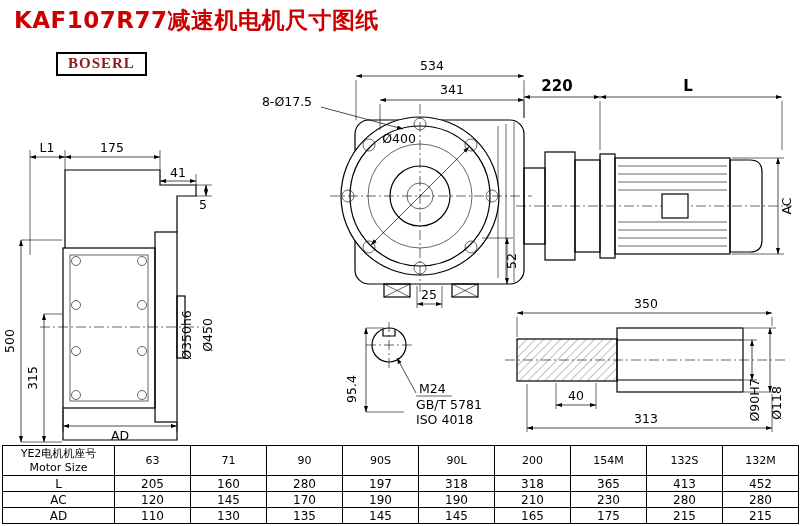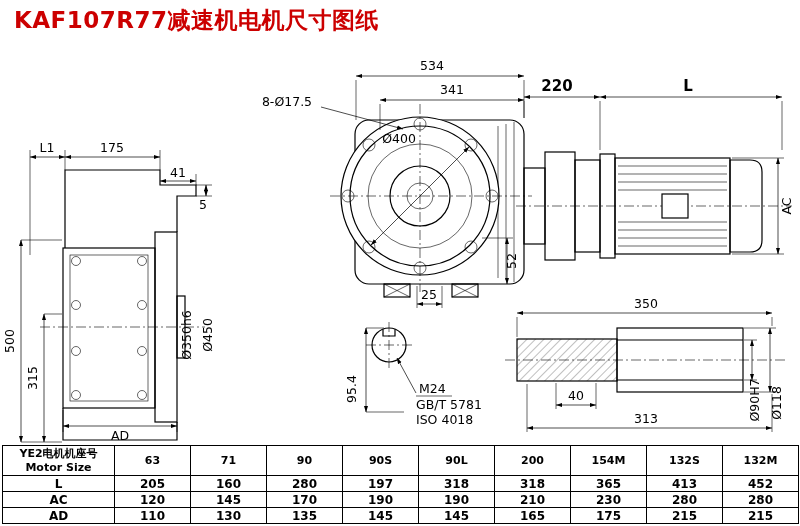--- a/index.html
+++ b/index.html
@@ -13,31 +13,34 @@
            font-weight:bold; font-size:15px; color:#8b1a1a; letter-spacing:1px; }
   svg.drawing { position:absolute; top:0; left:0; }
   svg text { font-family:"DejaVu Sans",sans-serif; font-size:12.5px; fill:#000; }
   svg text.big { font-size:15px; font-weight:bold; }
   svg .ln   { stroke:#000; stroke-width:1.2; fill:none; }
   svg .fillw{ stroke:#000; stroke-width:1.2; fill:#fff; }
   svg .thin { stroke:#000; stroke-width:0.6; fill:none; }
   svg .dim  { stroke:#000; stroke-width:0.7; fill:none; }
   svg .cl   { stroke:#000; stroke-width:0.6; fill:none; stroke-dasharray:10 3 2 3; }
   table.dim-table { position:absolute; left:2px; bottom:2px; width:796px;
-                    border-collapse:collapse; table-layout:fixed;font-weight:bold; }
+                    border-collapse:collapse; table-layout:fixed; }
   .dim-table td { border:1px solid #000; text-align:center; vertical-align:middle;
                   font-size:12px; color:#000; padding:0; height:16px; }
   .dim-table tr.head td { height:30px; font-size:11px; line-height:1.25; }
 </style>
 </head>
 <body>
 
 <div class="page">
 
   <div class="title">KAF107R77减速机电机尺寸图纸</div>
+  <div class="brand">
+    <span>BOSERL</span>
+  </div>
 
   <svg class="drawing" width="800" height="448" viewBox="0 0 800 448">
     <defs>
       <marker id="arr" viewBox="0 0 10 10" refX="9.5" refY="5" markerWidth="9" markerHeight="9" orient="auto-start-reverse">
         <path d="M0,1.8 L10,5 L0,8.2 z" fill="#000"></path>
       </marker>
       <pattern id="hatch" width="6" height="6" patternUnits="userSpaceOnUse" patternTransform="rotate(45)">
         <line x1="0" y1="0" x2="0" y2="6" stroke="#000" stroke-width="0.5"></line>
       </pattern>
     </defs>

